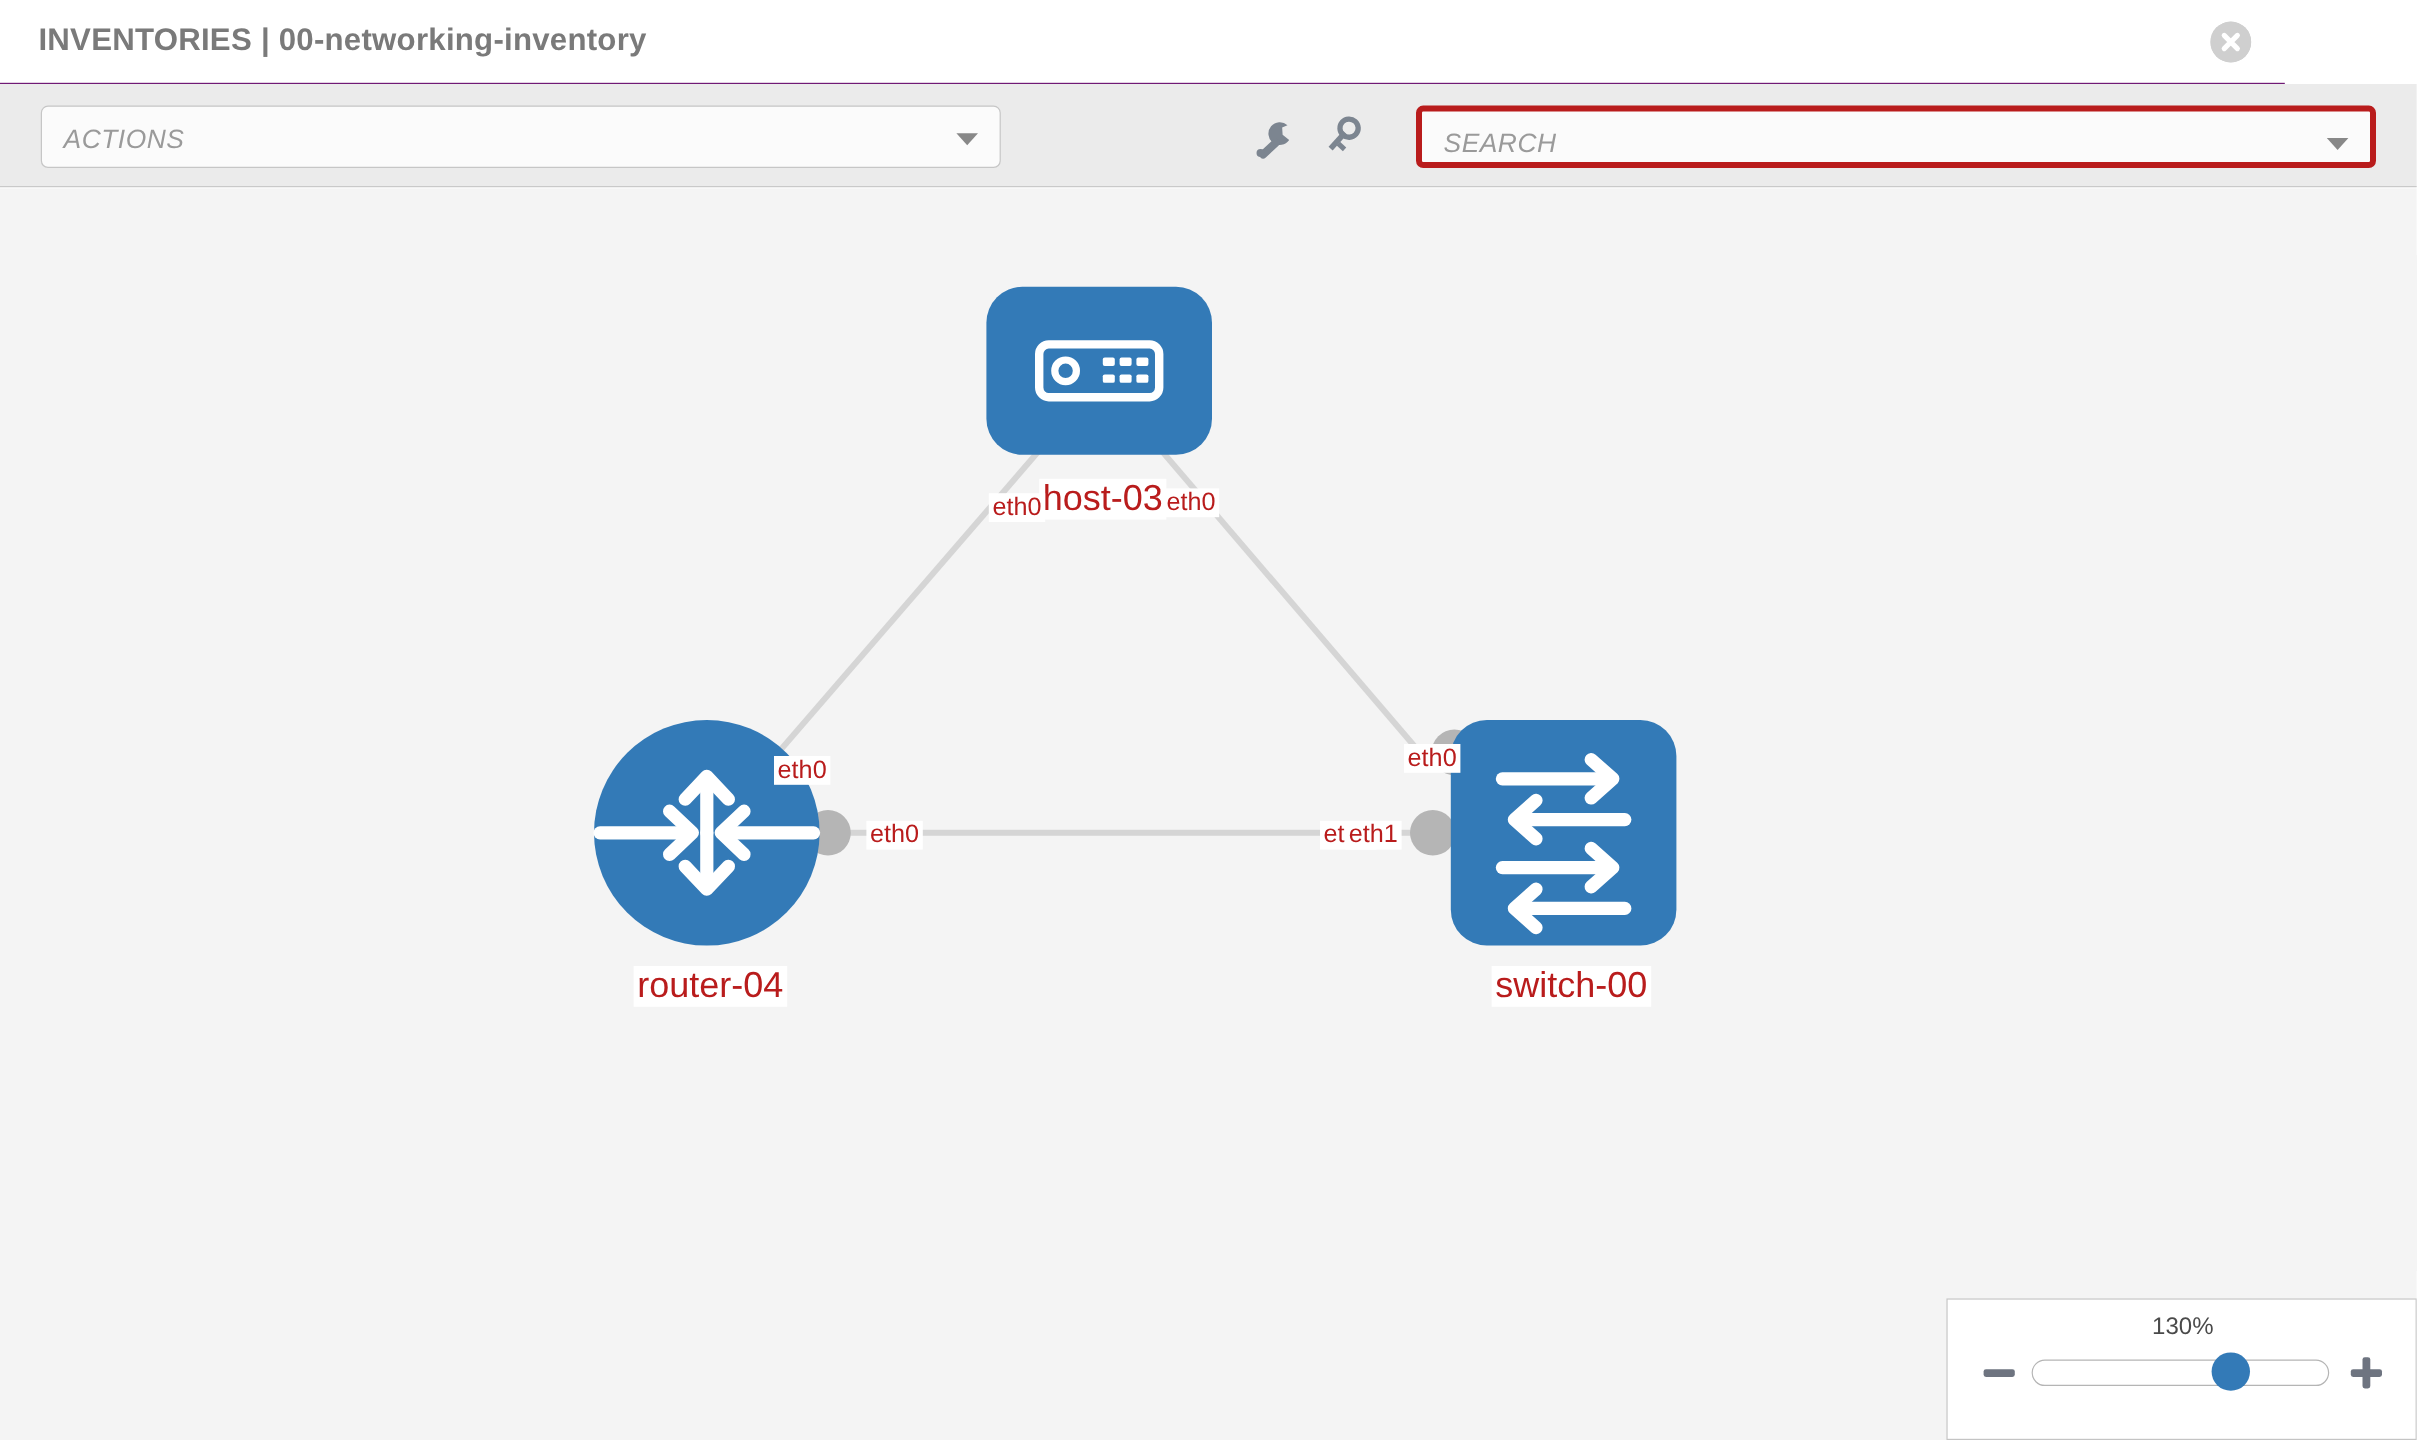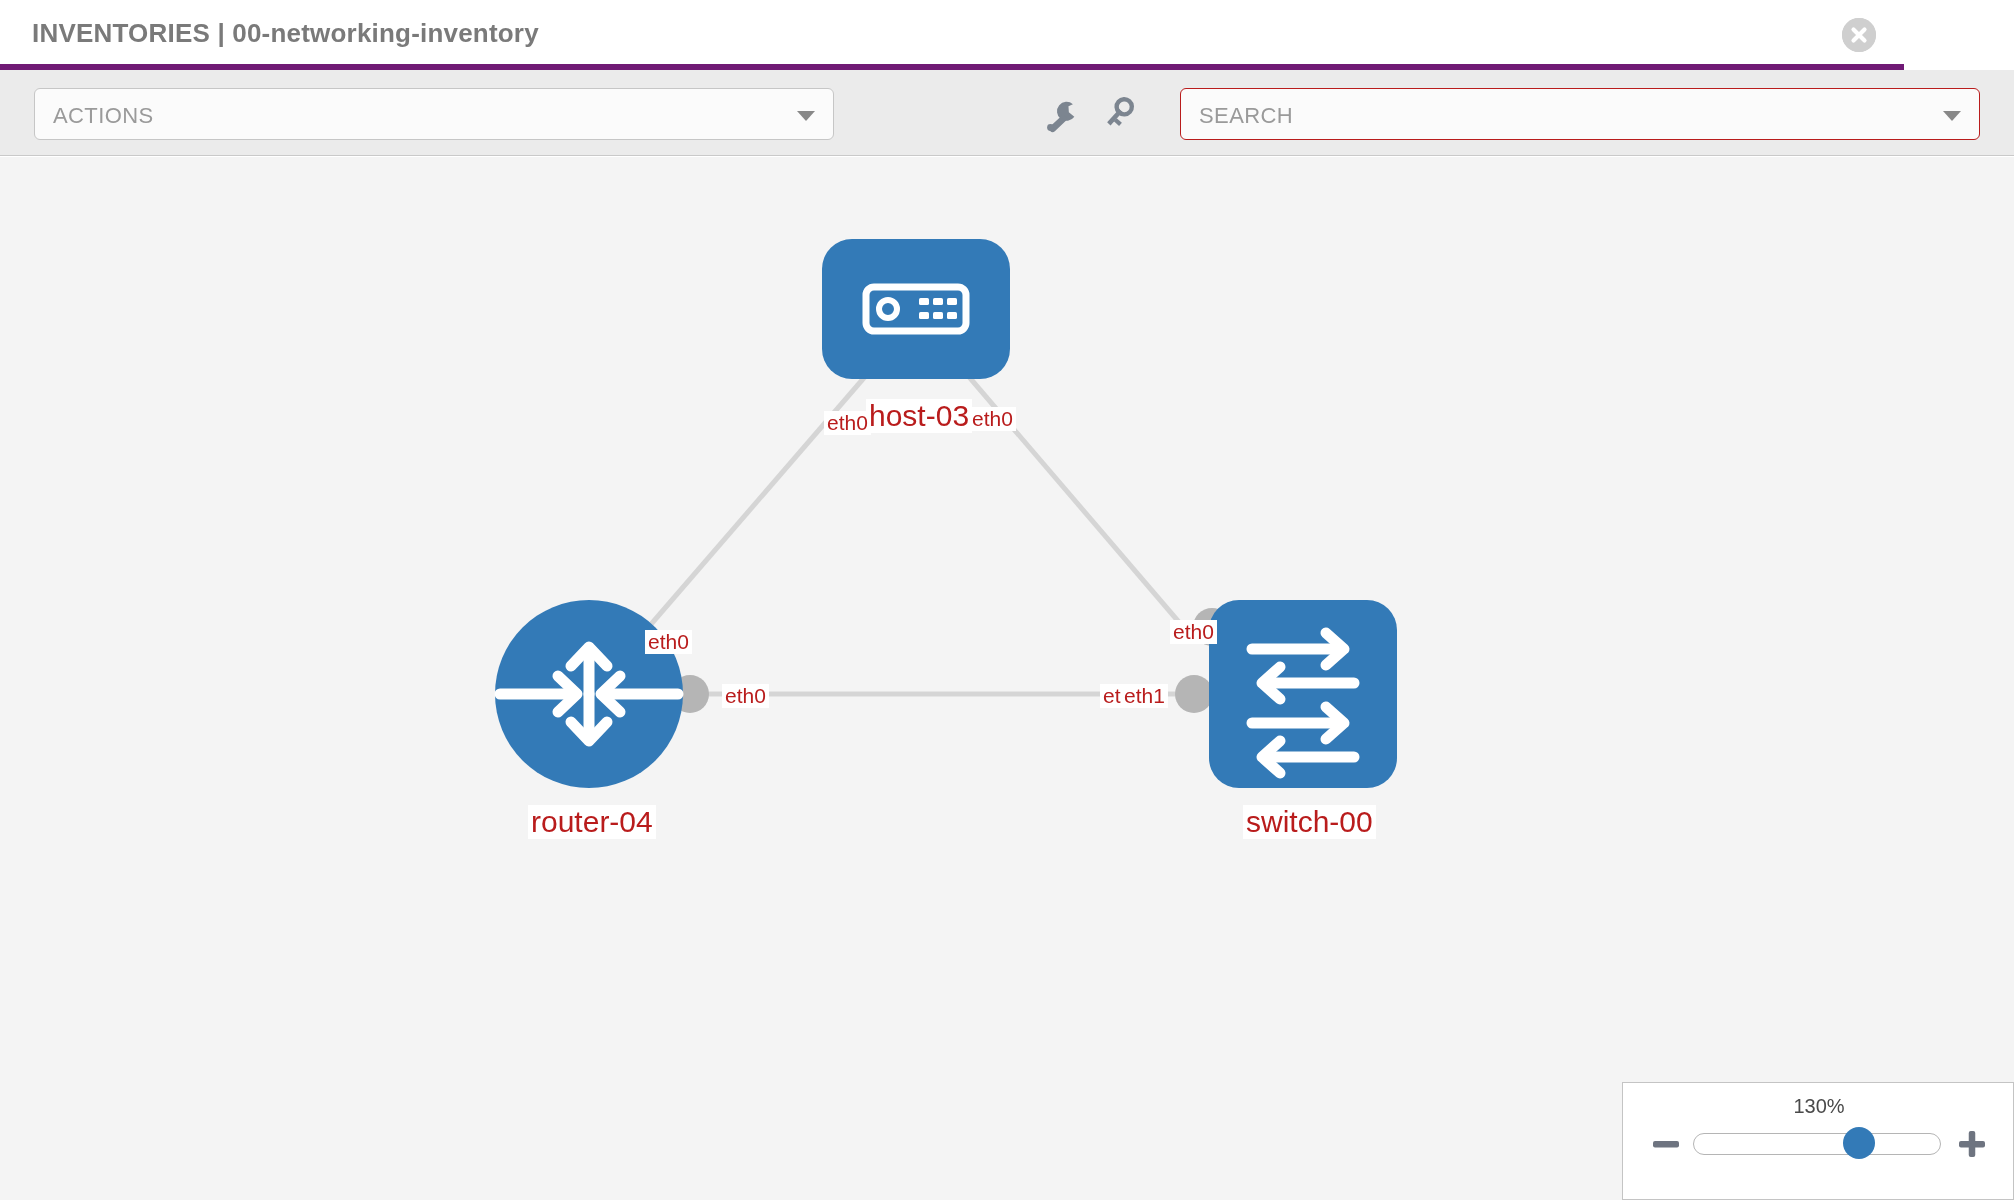--- a/index.html
+++ b/index.html
@@ -18,21 +18,21 @@
     height: 1200px;
     background: #ffffff;
   }
 
   
   .header {
     position: absolute;
     left: 0; top: 0;
     width: 1904px; height: 70px;
     background: #ffffff;
-    border-bottom: 6px solid #701a75;
+    border-bottom: 1px solid #701a75;
   }
   .header-title {
     position: absolute;
     left: 32px; top: 18px;
     font-size: 26px;
     font-weight: bold;
     color: #7a7a7a;
     letter-spacing: 0.2px;
     white-space: nowrap;
   }
@@ -46,20 +46,21 @@
   }
   .close-btn svg { display: block; width: 34px; height: 34px; }
 
   
   .toolbar {
     position: absolute;
     left: 0; top: 70px;
     width: 2014px; height: 86px;
     background: #ebebeb;
     border-bottom: 1px solid #c9c9c9;
+    font-style: italic;
   }
   .actions-select {
     position: absolute;
     left: 34px; top: 18px;
     width: 800px; height: 52px;
     background: #fbfbfb;
     border: 1px solid #c6c6c6;
     border-radius: 6px;
     cursor: pointer;
   }
@@ -86,21 +87,21 @@
   }
   .tool-icon svg { display: block; width: 44px; height: 44px; }
   .icon-wrench { left: 1040px; }
   .icon-key    { left: 1102px; }
 
   .search-box {
     position: absolute;
     left: 1180px; top: 18px;
     width: 800px; height: 52px;
     background: #fbfbfb;
-    border: 1px solid #b91c1c;
+    border: 5px solid #b91c1c;
     border-radius: 6px;
     cursor: text;
   }
   .search-label {
     position: absolute;
     left: 18px; top: 14px;
     font-size: 22px;
     color: #9a9a9a;
     letter-spacing: 0.4px;
   }

